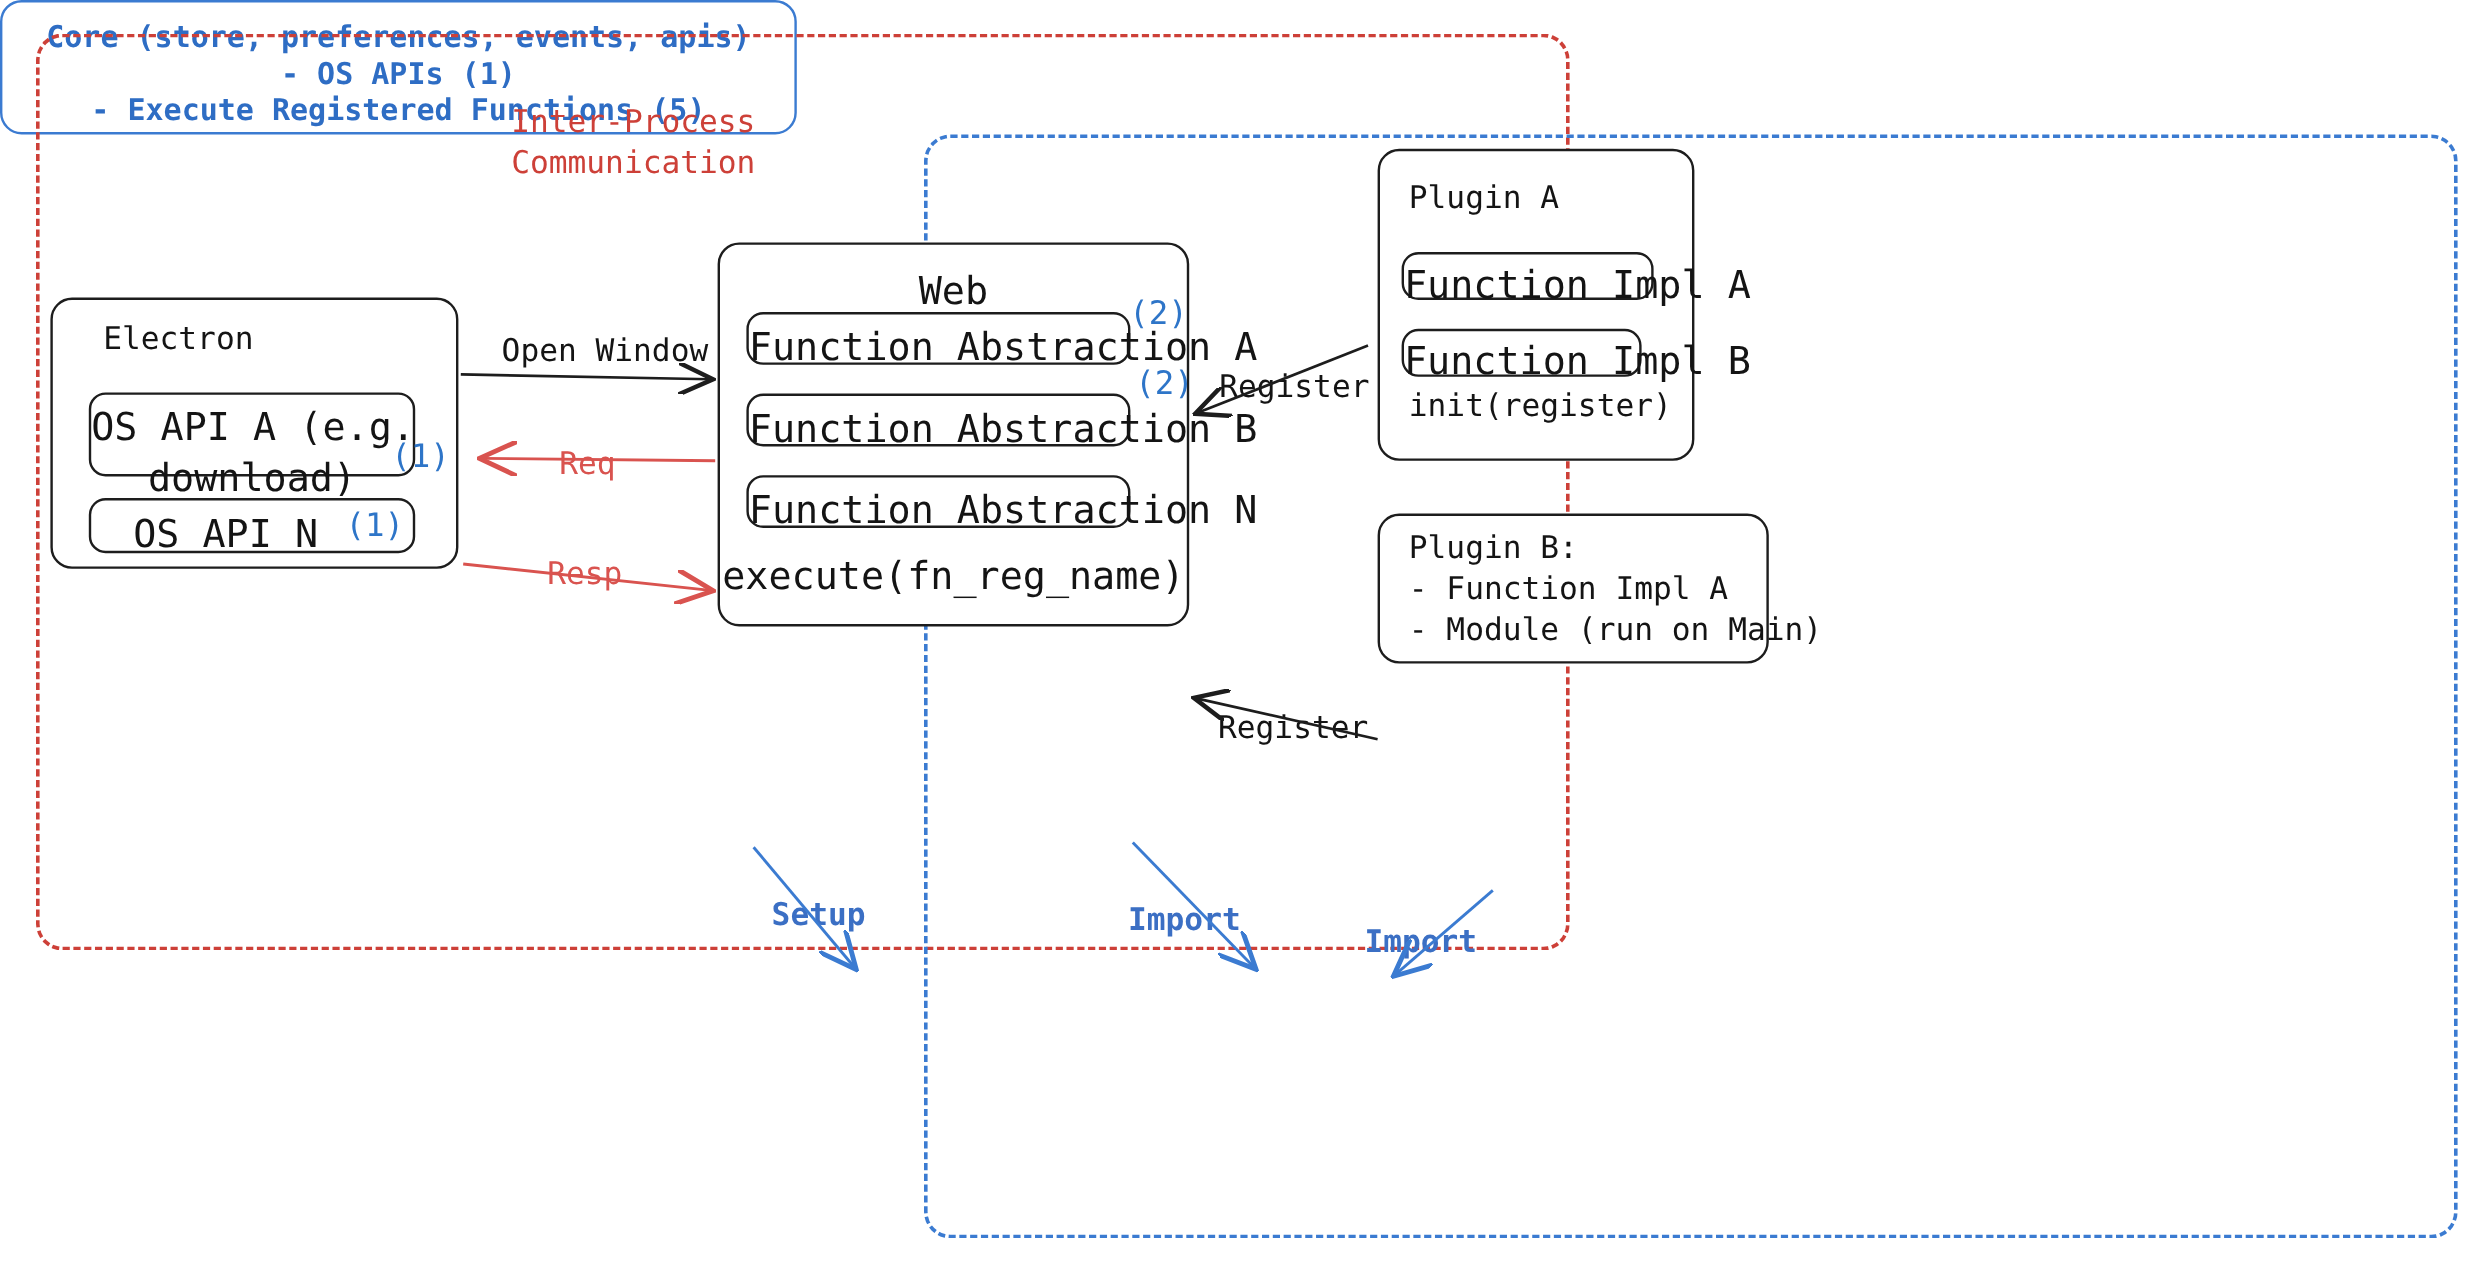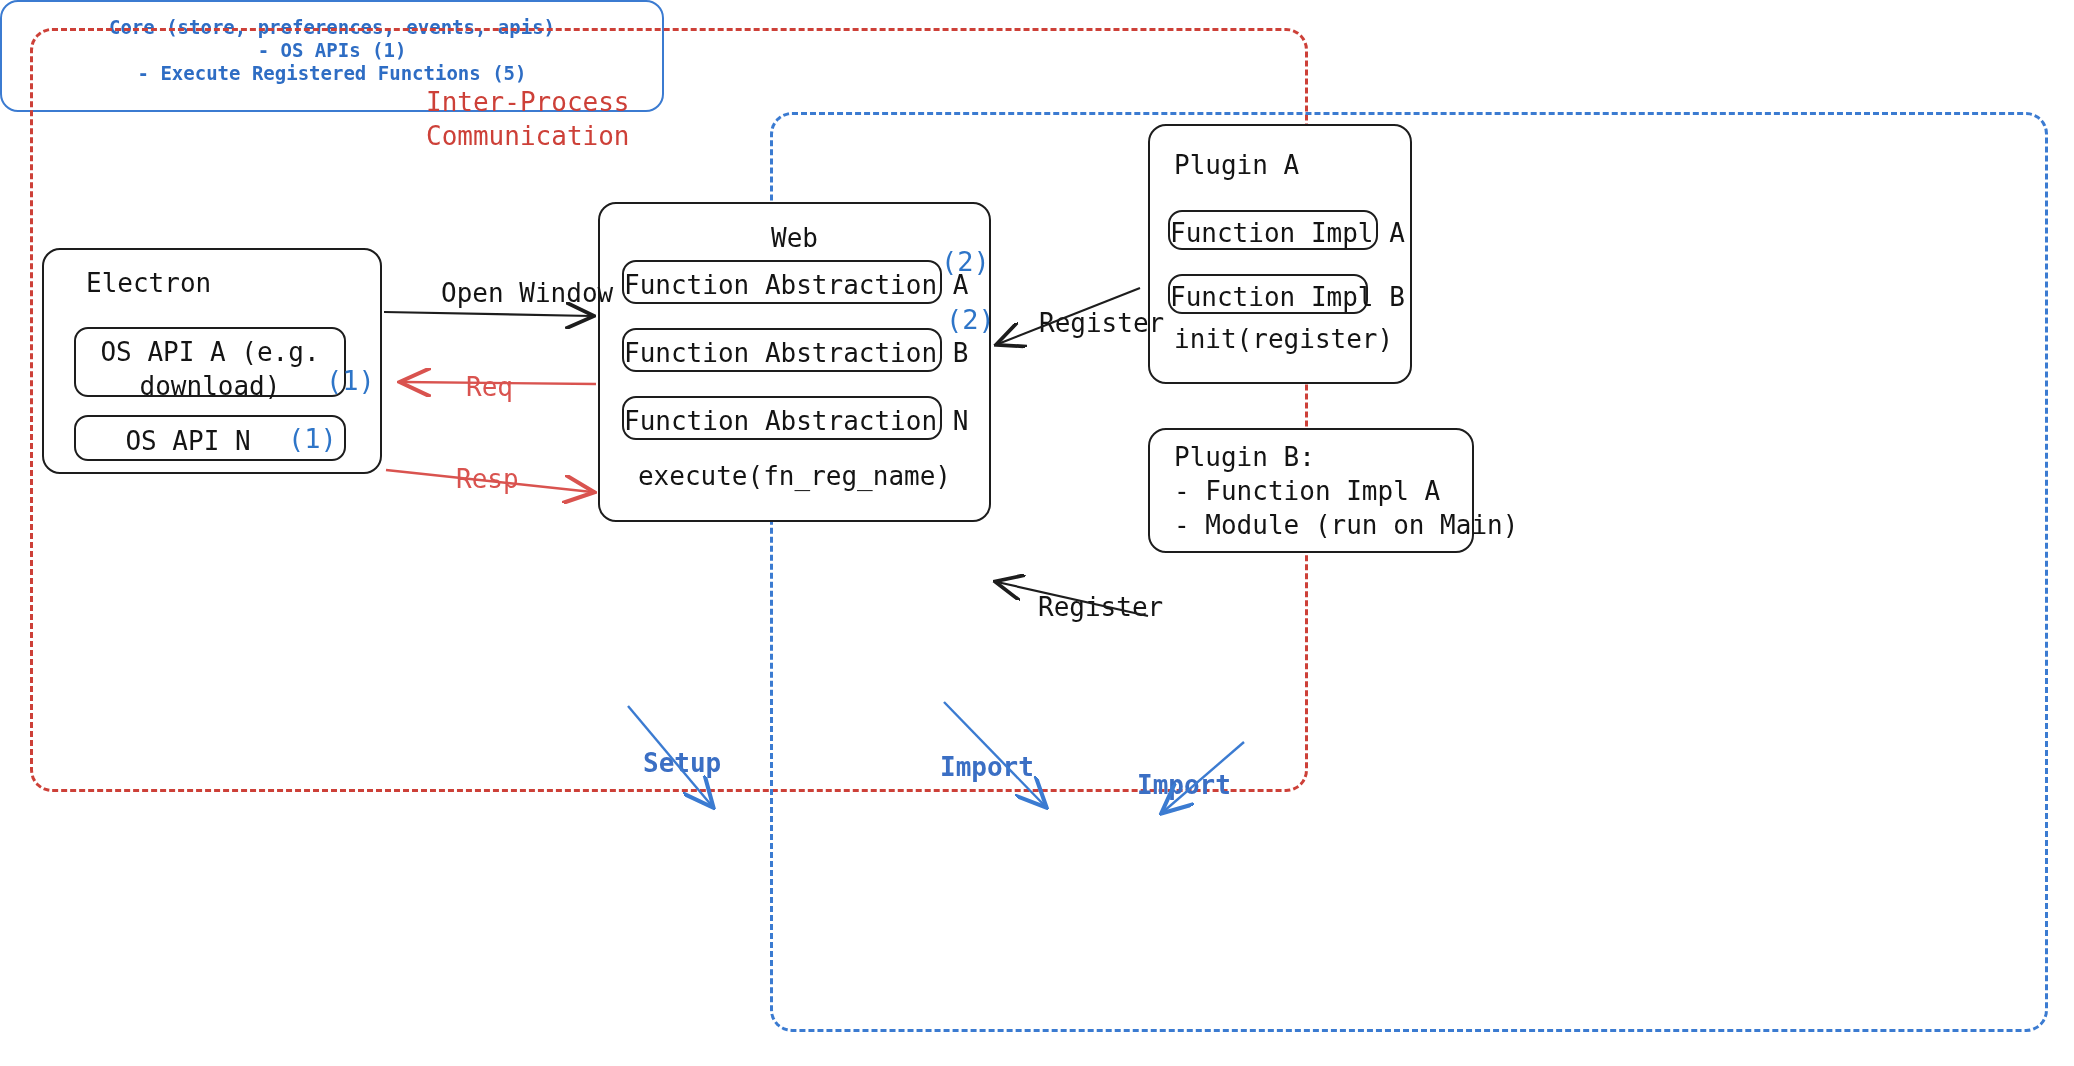--- a/index.html
+++ b/index.html
@@ -63,34 +63,34 @@
     border-radius: 14px;
   }
   .btitle {
     position: absolute;
     font-size: 26px;
     color: #141414;
     white-space: pre;
   }
   .ctext {
     position: absolute;
-    font-size: 26px;
+    font-size: 32px;
     color: #141414;
     width: 100%;
     text-align: center;
     line-height: 1.3;
     white-space: pre;
     left: 0;
   }
   .edge-label {
     position: absolute;
     font-size: 26px;
     white-space: pre;
   }
-  .blk { color: #141414; margin-left: 23px; }
+  .blk { color: #141414; }
   .red { color: #D9534F; }
   .blu { color: #3B6FC4; font-weight: bold; }
   .tagnum {
     position: absolute;
     font-size: 27px;
     color: #2E75C8;
     white-space: pre;
   }
   
   #box-electron { left: 42px; top: 248px; width: 340px; height: 226px; }
@@ -109,21 +109,21 @@
   #box-plugin-b { left: 1148px; top: 428px; width: 326px; height: 125px; padding-left: 48px; }
   
   #box-core {
     left: 702px; top: 626px; width: 660px; height: 108px;
     border: 2.5px solid #3B7BD1;
     border-radius: 18px;
   }
   .core-line {
     color: #2E6DC4;
     font-weight: bold;
-    font-size: 19px;
+    font-size: 25px;
     text-align: center;
     white-space: pre;
     line-height: 1.22;
   }
 </style>
 </head>
 <body>
 
 <div id="canvas">
 

